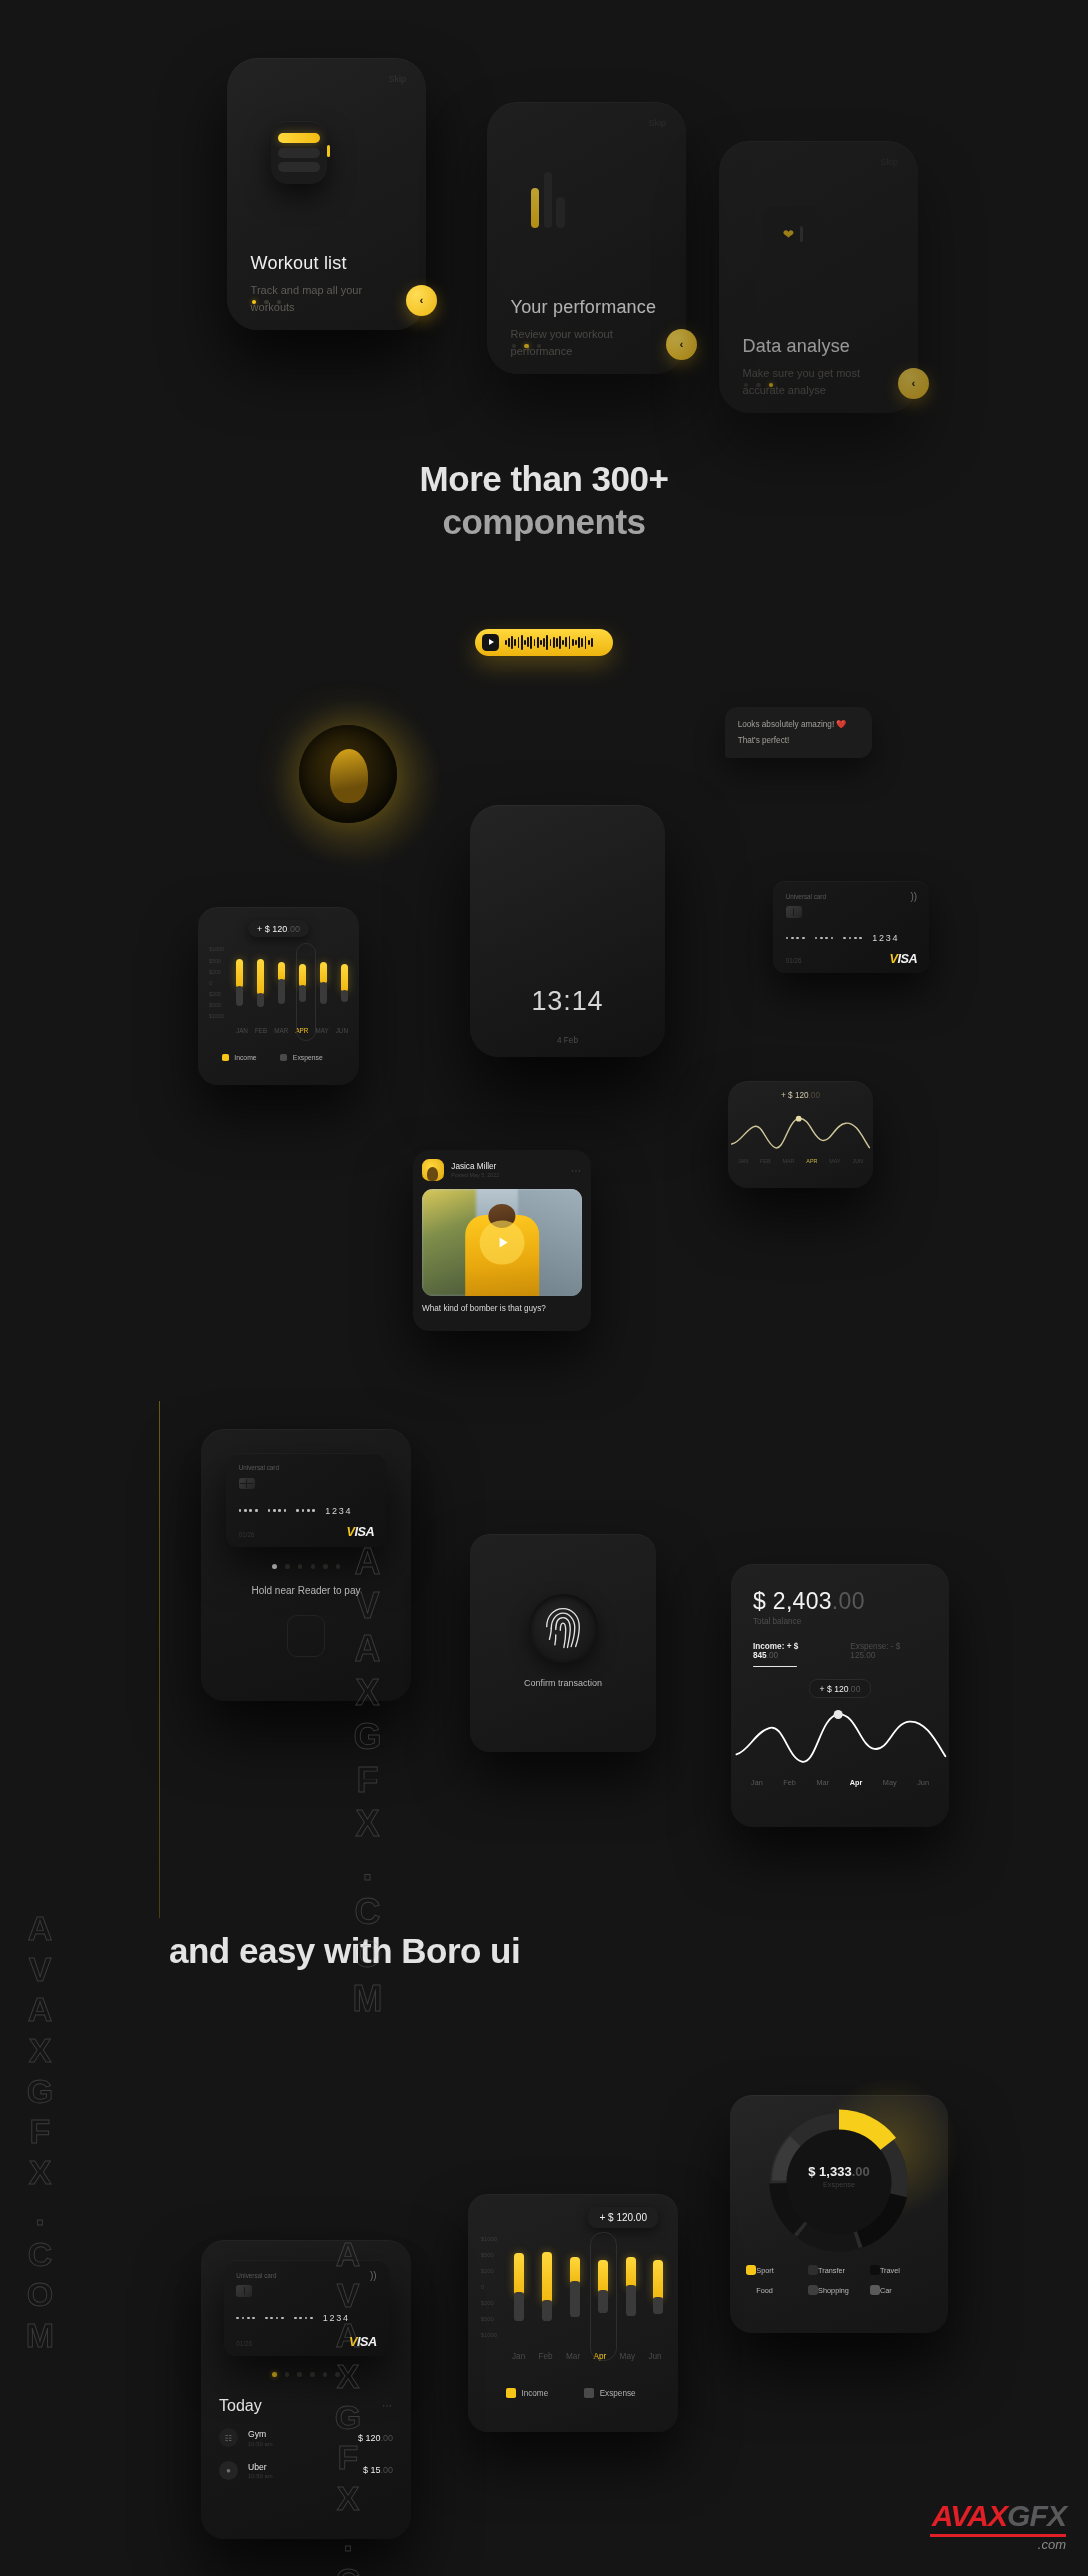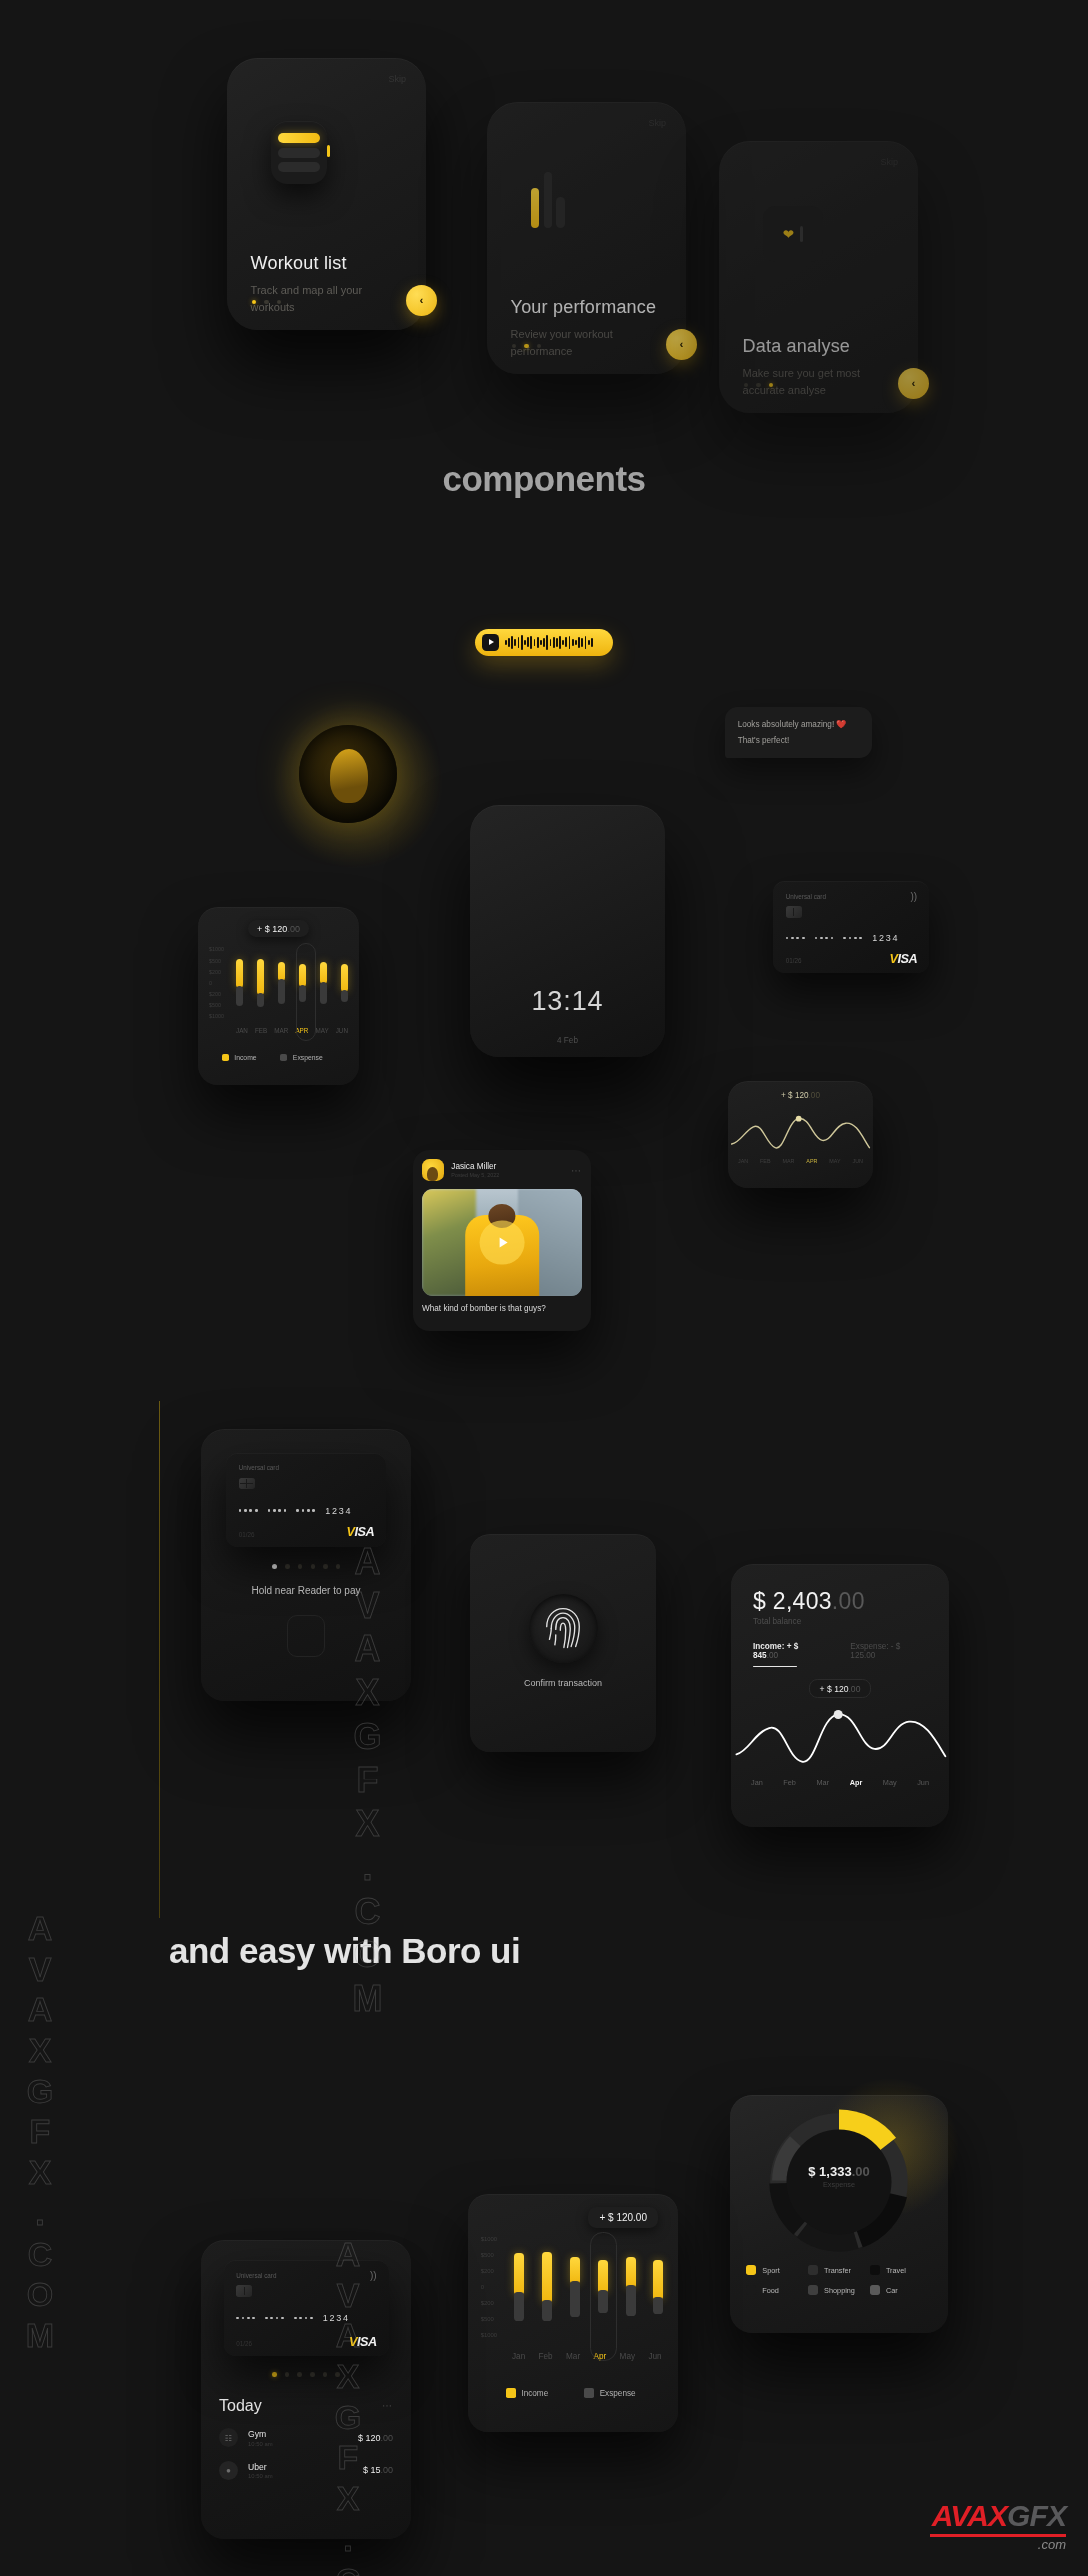--- a/index.html
+++ b/index.html
@@ -253,21 +253,21 @@
   
   .donut-card {
     border-radius: 22px;
     background: linear-gradient(158deg,#262626,#1b1b1b 55%,#151515);
     box-shadow: 0 36px 63px rgba(0,0,0,.75), inset 0 0.9px 0 rgba(255,255,255,.04);
   }
   .donut-center-amt { font-size: 13px; font-weight: 700; color: #f0f0f0; }
   .donut-center-amt .cents { color: #555; }
   .donut-center-lbl { font-size: 7.3px; color: #3d3d3d; text-align: center; margin-top: 0.9px; }
   .dl-grid { display: grid; grid-template-columns: repeat(3,1fr); row-gap: 10px; }
-  .dl-item { display: flex; align-items: center; gap: 6px; font-size: 7.3px; color: #b9b9b9; }
+  .dl-item { display: flex; align-items: center; gap: 0; font-size: 7.3px; color: #b9b9b9; }
   .dl-sw { width: 10px; height: 10px; border-radius: 2.7px; }
 
   
   .tx-head { display: flex; align-items: center; justify-content: space-between; }
   .tx-title { font-size: 16px; color: #eaeaea; }
   .tx-row { display: flex; align-items: center; gap: 10px; margin-top: 13.6px; }
   .tx-ic {
     width: 19px; height: 19px; border-radius: 50%; background: #202020;
     display: flex; align-items: center; justify-content: center; font-size: 8.2px; color: #6d6d6d;
   }
@@ -354,20 +354,21 @@
     </div>
     <div class="dots" style="position:absolute; left:24.5px; bottom:26px;">
       <span class="dot"></span>
         <span class="dot"></span>
         <span class="dot on"></span>
     </div>
     <div class="fab" style="right:-11px; bottom:14.5px;">‹</div>
   </div>
 
   <div class="abs heading" style="left:0; top:458px; width:1088px; text-align:center;">
+    <div class="g1">More than 300+</div>
     <div class="g2">components</div>
   </div>
 
   <div class="abs voice-pill" style="left:475px; top:629px;">
     <div class="voice-btn">
         <i></i>
       </div>
     <div class="wave">
       <span style="height:4.5px"></span>
         <span style="height:8.2px"></span>

